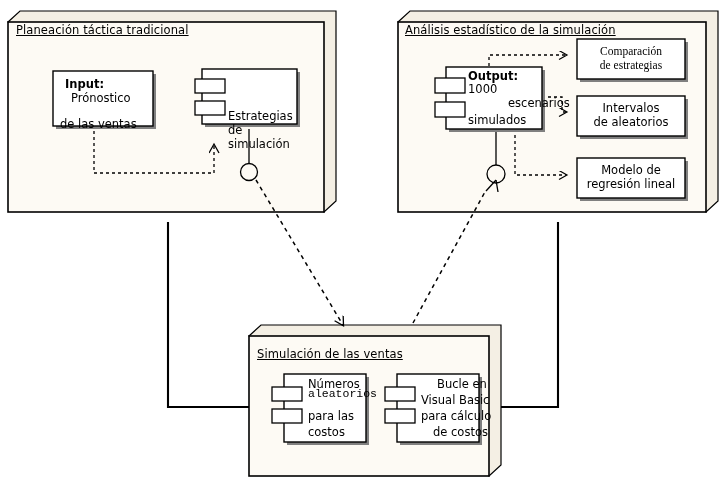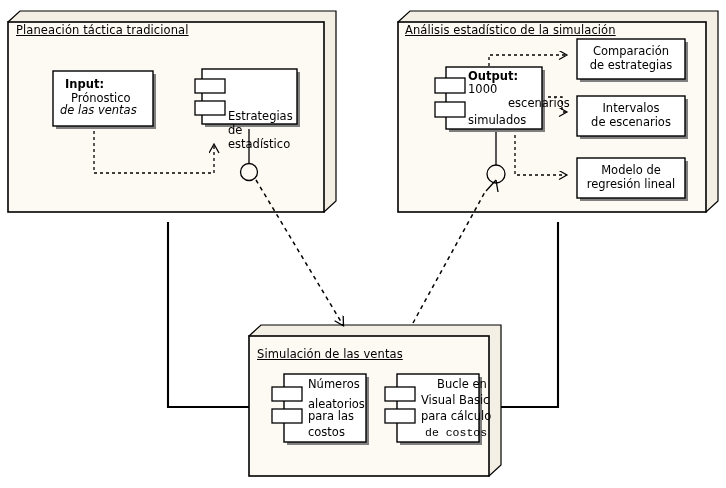--- a/index.html
+++ b/index.html
@@ -134,58 +134,58 @@
 
 <div class="lbl pkgname" style="left:16px;top:24px;text-align:right;">Planeación táctica tradicional</div>
 
 <div class="lbl pkgname" style="left:405px;top:24px;">Análisis estadístico de la simulación</div>
 
 <div class="lbl pkgname" style="left:257px;top:348px;">Simulación de las ventas</div>
 
 <div style="position:absolute;left:53px;top:71px;width:100px;height:55px;">
   <div class="lbl comptext bold" style="left:12px;top:7px;">Input:</div>
   <div class="lbl comptext" style="left:18px;top:21px;">Prónostico</div>
-  <div class="lbl comptext" style="left:7px;top:33px;font-style:italic;">de las ventas</div>
+  <div class="lbl comptext" style="left:7px;top:47px;">de las ventas</div>
 </div>
 
 <div style="position:absolute;left:202px;top:69px;width:95px;height:55px;margin-top:36px;">
   <div class="lbl comptext" style="left:26px;top:5px;">Estrategias</div>
   <div class="lbl comptext" style="left:26px;top:19px;">de</div>
-  <div class="lbl comptext" style="left:26px;top:33px;">estadístico</div>
+  <div class="lbl comptext" style="left:26px;top:33px;">simulación</div>
 </div>
 
 <div style="position:absolute;left:446px;top:67px;width:96px;height:62px;">
   <div class="lbl comptext bold" style="left:22px;top:3px;">Output:</div>
   <div class="lbl comptext" style="left:22px;top:16px;">1000</div>
   <div class="lbl comptext" style="left:22px;top:30px;margin-left:40px;">escenarios</div>
   <div class="lbl comptext" style="left:22px;top:47px;">simulados</div>
 </div>
 
-<div style="position:absolute;left:577px;top:39px;width:108px;height:40px;">
+<div style="position:absolute;left:577px;top:39px;width:108px;height:40px;font-family:Liberation Serif, serif;">
   <div class="lbl boxtext" style="left:0;top:6px;">Comparación</div>
   <div class="lbl boxtext" style="left:0;top:20px;">de estrategias</div>
 </div>
 
 <div style="position:absolute;left:577px;top:96px;width:108px;height:40px;">
   <div class="lbl boxtext" style="left:0;top:6px;">Intervalos</div>
-  <div class="lbl boxtext" style="left:0;top:20px;">de escenarios</div>
+  <div class="lbl boxtext" style="left:0;top:20px;">de aleatorios</div>
 </div>
 
 <div style="position:absolute;left:577px;top:158px;width:108px;height:40px;">
   <div class="lbl boxtext" style="left:0;top:6px;">Modelo de</div>
   <div class="lbl boxtext" style="left:0;top:20px;">regresión lineal</div>
 </div>
 
 <div style="position:absolute;left:284px;top:374px;width:82px;height:68px;">
   <div class="lbl comptext" style="left:24px;top:4px;">Números</div>
-  <div class="lbl comptext" style="left:24px;top:24px;">aleatorios</div>
+  <div class="lbl comptext" style="left:24px;top:13px;font-family:Liberation Mono, monospace;">aleatorios</div>
   <div class="lbl comptext" style="left:24px;top:36px;">para las</div>
   <div class="lbl comptext" style="left:24px;top:52px;">costos</div>
 </div>
 
 <div style="position:absolute;left:397px;top:374px;width:82px;height:68px;">
   <div class="lbl comptext" style="left:40px;top:4px;">Bucle en</div>
   <div class="lbl comptext" style="left:24px;top:20px;">Visual Basic</div>
   <div class="lbl comptext" style="left:24px;top:36px;">para cálculo</div>
-  <div class="lbl comptext" style="left:28px;top:52px;font-family:Liberation Mono, monospace;">de costos</div>
+  <div class="lbl comptext" style="left:36px;top:52px;">de costos</div>
 </div>
 
 </div>
 
 </body></html>

